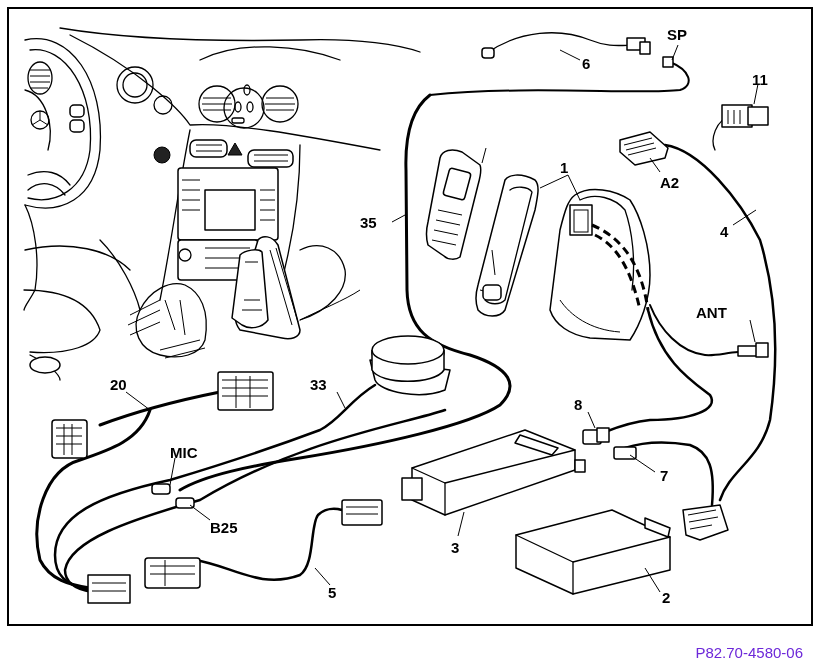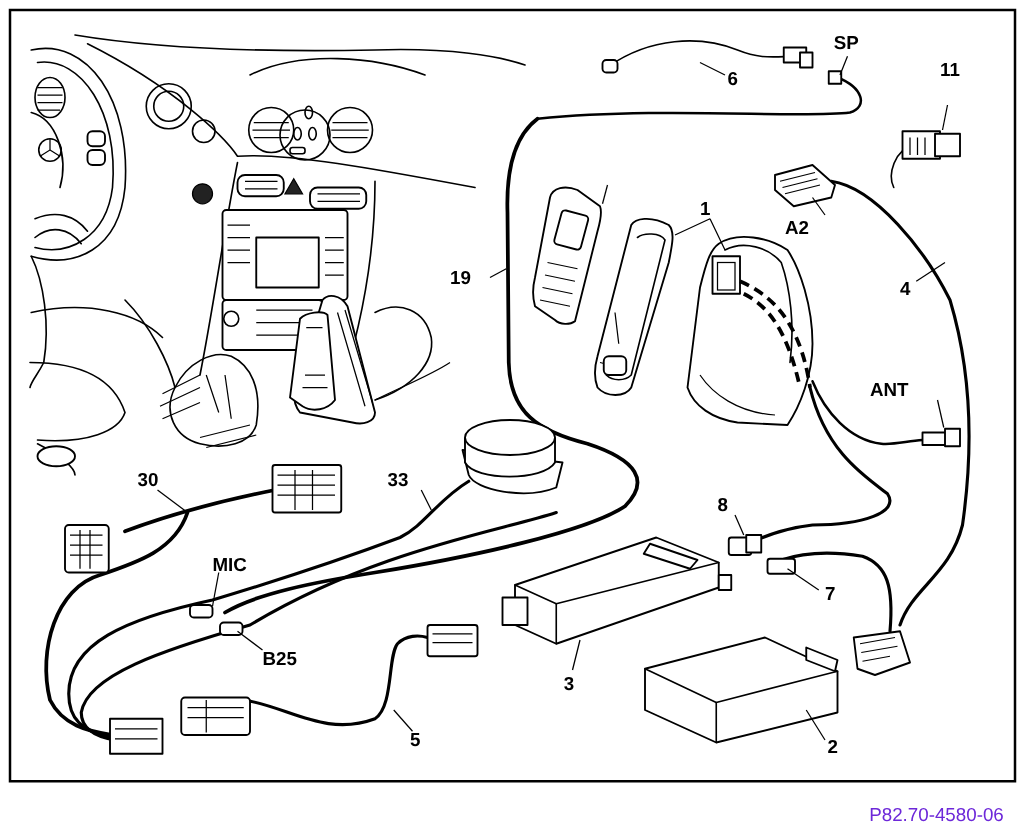--- a/index.html
+++ b/index.html
@@ -245,29 +245,29 @@
     <path class="thin" d="M126,392 L150,410"></path>
     <path class="thin" d="M337,392 L345,408"></path>
     <path class="thin" d="M175,458 L170,485"></path>
     <path class="thin" d="M210,520 L190,505"></path>
     <path class="thin" d="M330,585 L315,568"></path>
   </g>
 </svg>
 
 <span class="callout" style="left:582px;top:56px">6</span>
 <span class="callout" style="left:667px;top:27px">SP</span>
-<span class="callout" style="left:752px;top:49px">11</span>
-<span class="callout" style="left:628px;top:175px">A2</span>
+<span class="callout" style="left:752px;top:72px">11</span>
+<span class="callout" style="left:660px;top:175px">A2</span>
 <span class="callout" style="left:720px;top:224px">4</span>
-<span class="callout" style="left:360px;top:215px">19</span>
+<span class="callout" style="left:360px;top:215px">35</span>
 <span class="callout" style="left:560px;top:160px">1</span>
 <span class="callout" style="left:696px;top:305px">ANT</span>
 <span class="callout" style="left:574px;top:397px">8</span>
 <span class="callout" style="left:660px;top:468px">7</span>
 <span class="callout" style="left:451px;top:540px">3</span>
 <span class="callout" style="left:662px;top:590px">2</span>
-<span class="callout" style="left:110px;top:377px">30</span>
+<span class="callout" style="left:110px;top:377px">20</span>
 <span class="callout" style="left:310px;top:377px">33</span>
 <span class="callout" style="left:170px;top:445px">MIC</span>
 <span class="callout" style="left:210px;top:520px">B25</span>
 <span class="callout" style="left:328px;top:585px">5</span>
 
 <div id="figure-id">P82.70-4580-06</div>
 
 </body></html>

